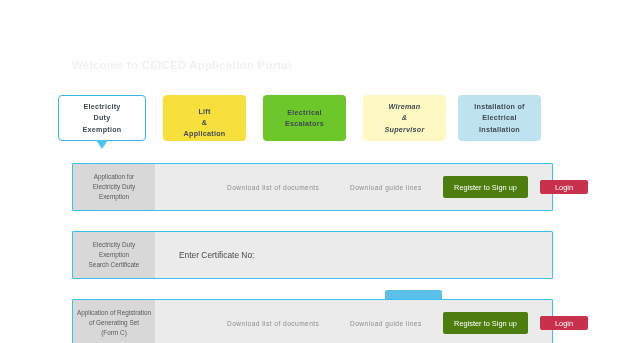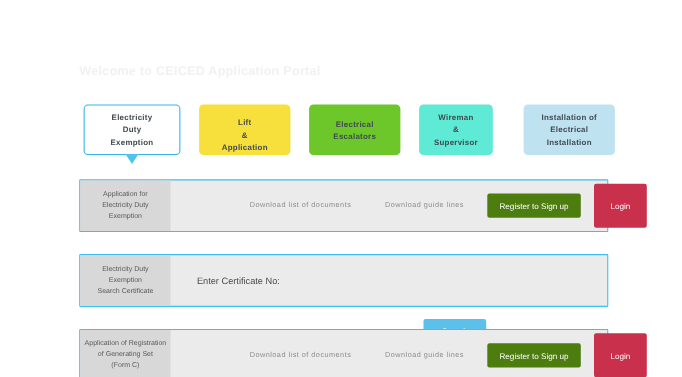--- a/index.html
+++ b/index.html
@@ -30,21 +30,21 @@
     font-weight: bold;
     letter-spacing: .2px;
     color: #f1f1f1;
     white-space: nowrap;
     user-select: none;
   }
 
   
   .tabs {
     position: absolute;
-    left: 76px;
+    left: 58px;
     top: 95px;
     width: 483px;
     height: 50px;
   }
   .tab {
     position: absolute;
     top: 0;
     height: 46px;
     border-radius: 4px;
     display: flex;
@@ -88,22 +88,23 @@
     background: #f7e03c;
     align-items: flex-end;
   }
   .tab-2 {
     left: 205px;
     width: 83px;
     background: #6dc72b;
   }
   .tab-3 {
     left: 305px;
-    width: 67px;
-    background: #5eead4;
+    width: 83px;
+    background: #fef9c3;
+    font-style: italic;
   }
   .tab-4 {
     left: 400px;
     width: 83px;
     background: #bfe2f0;
   }
 
   
   .panel {
     position: absolute;
@@ -172,21 +173,21 @@
   }
   .btn-register {
     left: 288px;
     width: 85px;
     height: 22px;
     background: #4d7c0f;
   }
   .btn-login {
     left: 385px;
     width: 48px;
-    height: 40px;
+    height: 14px;
     background: #c9304b;
   }
 
   
   .search-label {
     position: absolute;
     left: 24px;
     top: 50%;
     transform: translateY(-50%);
     font-size: 8.4px;

